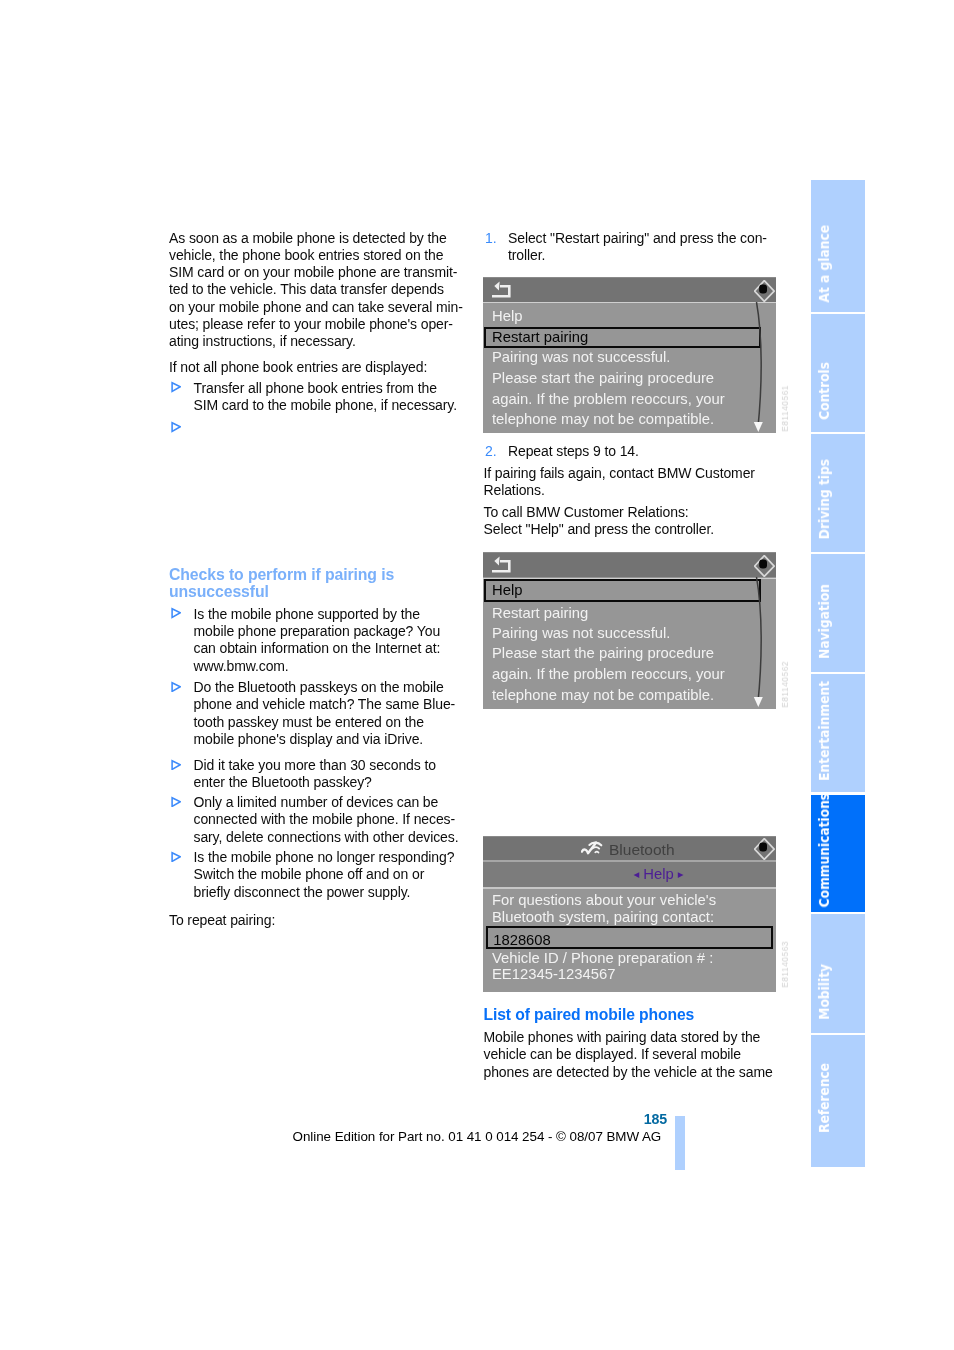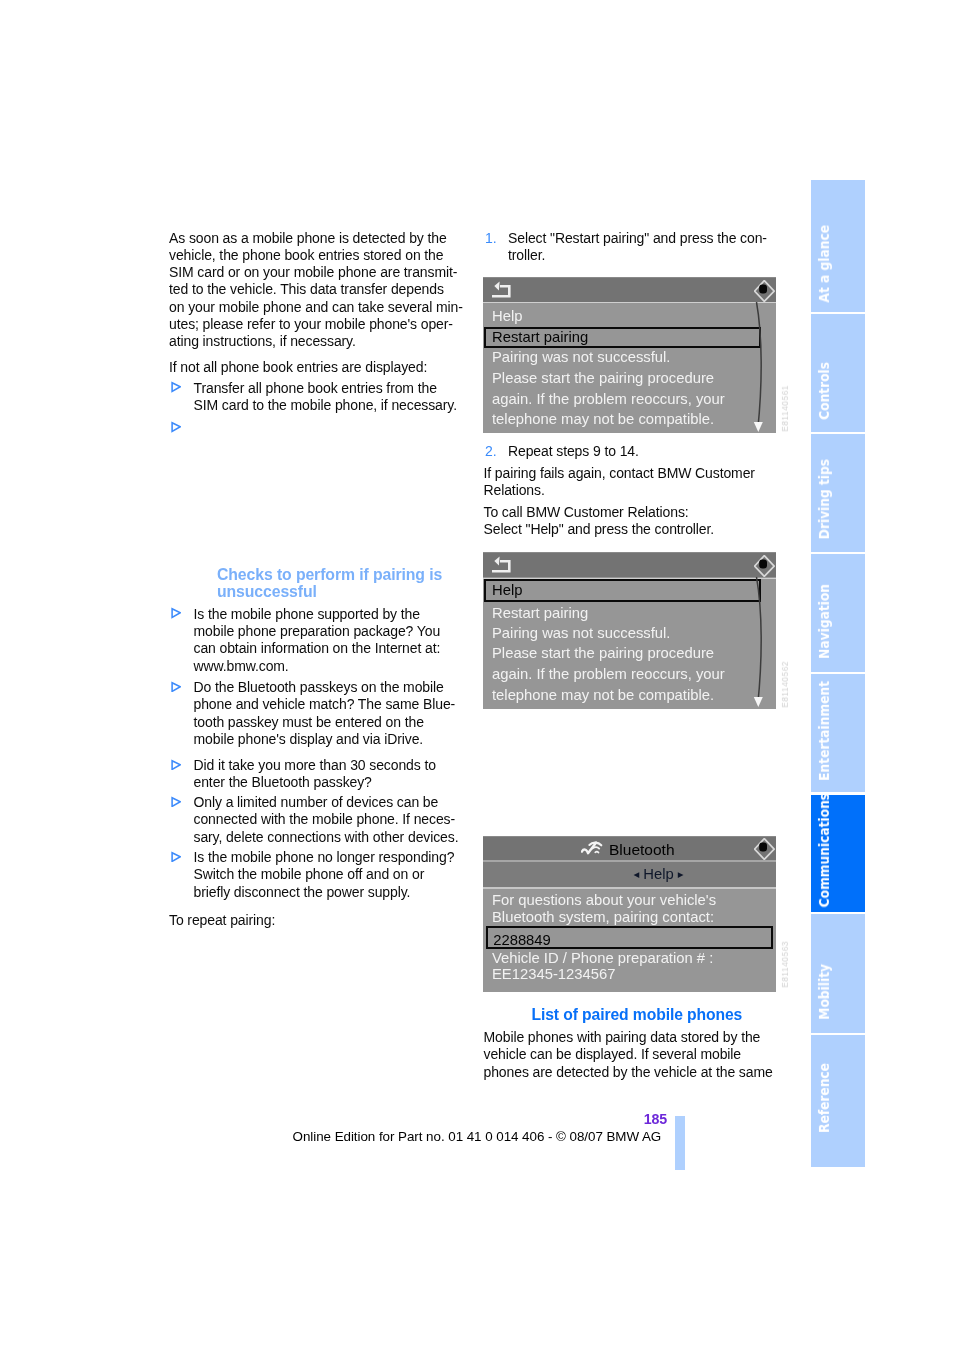--- a/index.html
+++ b/index.html
@@ -2,21 +2,21 @@
 <html><head>
 <meta charset="utf-8">
 <style>
   html,body{margin:0;padding:0;background:#fff;}
   body{width:954px;height:1350px;font-family:"Liberation Sans",sans-serif;}
   .page{position:relative;width:954px;height:1350px;overflow:hidden;background:#fff;transform:translateZ(0);}
 
   .blk{position:absolute;font-size:14px;letter-spacing:-0.11px;line-height:17.3px;color:#0c0c0c;white-space:pre-line;transform:translateZ(0);}
   .L{left:169px;}
   .R{left:483.5px;}
-  .head{font-weight:bold;font-size:15.8px;color:#7AB0FA;line-height:17.2px;letter-spacing:-0.1px;margin-left:48px;}
+  .head{font-weight:bold;font-size:15.8px;color:#7AB0FA;line-height:17.2px;letter-spacing:-0.1px;}
   .head.acc{color:#0770F8;font-size:15.7px;}
   .li{padding-left:24.5px;}
   .li>.mk{position:absolute;left:1.5px;top:1.5px;width:10.5px;height:11.5px;}
   .nk{position:absolute;left:1.5px;top:0;color:#3A8BFB;}
   .num{padding-left:24.5px;}
 
   
   .shot{position:absolute;left:483px;width:293px;background:#969696;overflow:hidden;}
   .shot .bar{position:absolute;left:0;top:0;width:293px;background:#737373;border-top:1px solid #8a8a8a;box-sizing:border-box;}
   .shot .hair{position:absolute;left:0;width:293px;background:#cfcfcf;}
@@ -25,21 +25,21 @@
   .shot .selbox{position:absolute;box-sizing:border-box;left:1.3px;width:276.5px;border:2px solid #0a0a0a;background:#969696;}
   .shot .selbox>span{position:absolute;left:5.7px;color:#050505;font-size:14.8px;white-space:nowrap;transform:translateZ(0);}
   .figref{position:absolute;writing-mode:vertical-rl;transform:rotate(180deg) translateZ(0);font-size:8.4px;color:#d2d2d2;letter-spacing:0.5px;}
 
   
   .tabs{position:absolute;left:811px;top:180px;width:54px;}
   .tab{position:relative;width:54px;background:#AFD0FE;margin-bottom:2.5px;}
   .tab>span{position:absolute;left:1px;width:54px;writing-mode:vertical-rl;transform:rotate(180deg) translateZ(0);font-family:"DejaVu Sans",sans-serif;font-stretch:condensed;font-size:13.6px;font-weight:bold;color:#ffffff;line-height:25px;}
   .tab.active{background:#0070FA;}
 
-  .pg{transform:translateZ(0);position:absolute;left:590px;top:1111px;width:77px;text-align:right;font-size:14.2px;font-weight:bold;color:#6d28d9;letter-spacing:-0.1px;}
+  .pg{transform:translateZ(0);position:absolute;left:590px;top:1111px;width:77px;text-align:right;font-size:14.2px;font-weight:bold;color:#0369a1;letter-spacing:-0.1px;}
   .fline{transform:translateZ(0);position:absolute;left:0;top:1129px;width:953.8px;text-align:center;font-size:13.4px;color:#000;letter-spacing:-0.05px;}
   .fbar{position:absolute;left:675px;top:1115.8px;width:10px;height:54px;background:#AFD0FE;}
 </style>
 </head>
 <body>
 
 <div class="page">
 
   <div class="blk L" style="top:229.5px">As soon as a mobile phone is detected by the
 vehicle, the phone book entries stored on the
@@ -164,33 +164,33 @@
   <div class="figref" style="left:780px;top:661px">E81140562</div>
 
   <div class="shot" id="shot3" style="top:836px;height:156px">
     <div class="bar" style="height:24.1px"></div>
     <svg style="position:absolute;left:98px;top:5px;width:25px;height:17px" viewBox="0 0 25 17">
       <path d="M0.9 10.6 C2.6 7.4 5.6 7.9 7.0 12.2 L15.2 1.6" fill="none" stroke="#f4f4f4" stroke-width="2.4" stroke-linejoin="round" stroke-linecap="round"></path>
       <path d="M8.4 3.9 C11.6 0.7 17.2 1.0 20.3 4.3" fill="none" stroke="#f4f4f4" stroke-width="2.1" stroke-linecap="round"></path>
       <path d="M11.6 7.4 C13.6 5.7 16.5 5.8 18.2 7.6" fill="none" stroke="#f4f4f4" stroke-width="1.9" stroke-linecap="round"></path>
       <path d="M14.2 11.3 C15.3 10.4 16.6 10.5 17.5 11.5" fill="none" stroke="#f4f4f4" stroke-width="1.7" stroke-linecap="round"></path>
     </svg>
-    <div style="position:absolute;left:126px;top:5.2px;color:#000000;font-size:15.5px;transform:translateZ(0)">Bluetooth</div>
+    <div style="position:absolute;left:126px;top:5.2px;color:#404040;font-size:15.5px;transform:translateZ(0)">Bluetooth</div>
     <svg style="position:absolute;left:270.5px;top:2px;width:21px;height:22px" viewBox="0 0 21 22">
       <path d="M10.3 0.6 L20.2 11.1 L10.3 21.4 L0.5 11.1 Z" fill="none" stroke="#d8d8d8" stroke-width="1.7"></path>
       <rect x="5.2" y="4.4" width="7.8" height="9" rx="3.2" fill="#070707"></rect>
     </svg>
     <div class="hair" style="top:24.1px;height:1.9px;background:#a6a6a6"></div>
     <div style="position:absolute;left:0;top:26px;width:293px;height:24.8px;background:#7c7c7c"></div>
-    <div style="position:absolute;left:0;top:30.2px;width:351px;text-align:center;color:#0f172a;font-size:14.8px;transform:translateZ(0)"><span style="font-size:11.5px;vertical-align:1px">◂</span> <span>Help</span> <span style="font-size:11.5px;vertical-align:1px">▸</span></div>
+    <div style="position:absolute;left:0;top:30.2px;width:351px;text-align:center;color:#4c1d95;font-size:14.8px;transform:translateZ(0)"><span style="font-size:11.5px;vertical-align:1px">◂</span> <span>Help</span> <span style="font-size:11.5px;vertical-align:1px">▸</span></div>
     <div class="hair" style="top:50.8px;height:2.4px;background:#c6c6c6"></div>
     <div class="row" style="top:55.8px">For questions about your vehicle's</div>
     <div class="row" style="top:73.1px">Bluetooth system, pairing contact:</div>
     <div class="selbox" style="left:2.5px;width:287.4px;top:89.8px;height:22.8px">
-        <span style="top:4.1px">2288849</span>
+        <span style="top:4.1px">1828608</span>
       </div>
     <div class="row" style="top:113.7px">Vehicle ID / Phone preparation # :</div>
     <div class="row" style="top:130.3px">EE12345-1234567</div>
   </div>
   <div class="figref" style="left:780px;top:941px">E81140563</div>
 
   <div class="tabs">
     <div class="tab" style="height:131.5px">
         <span style="bottom:8.7px">At a glance</span>
       </div>
@@ -211,16 +211,16 @@
       </div>
     <div class="tab" style="height:118.5px">
         <span style="bottom:13.1px">Mobility</span>
       </div>
     <div class="tab" style="height:131.2px">
         <span style="bottom:34.2px">Reference</span>
       </div>
   </div>
 
   <div class="pg">185</div>
-  <div class="fline">Online Edition for Part no. 01 41 0 014 406 - © 08/07 BMW AG</div>
+  <div class="fline">Online Edition for Part no. 01 41 0 014 254 - © 08/07 BMW AG</div>
   <div class="fbar"></div>
 
 </div>
 
 </body></html>

